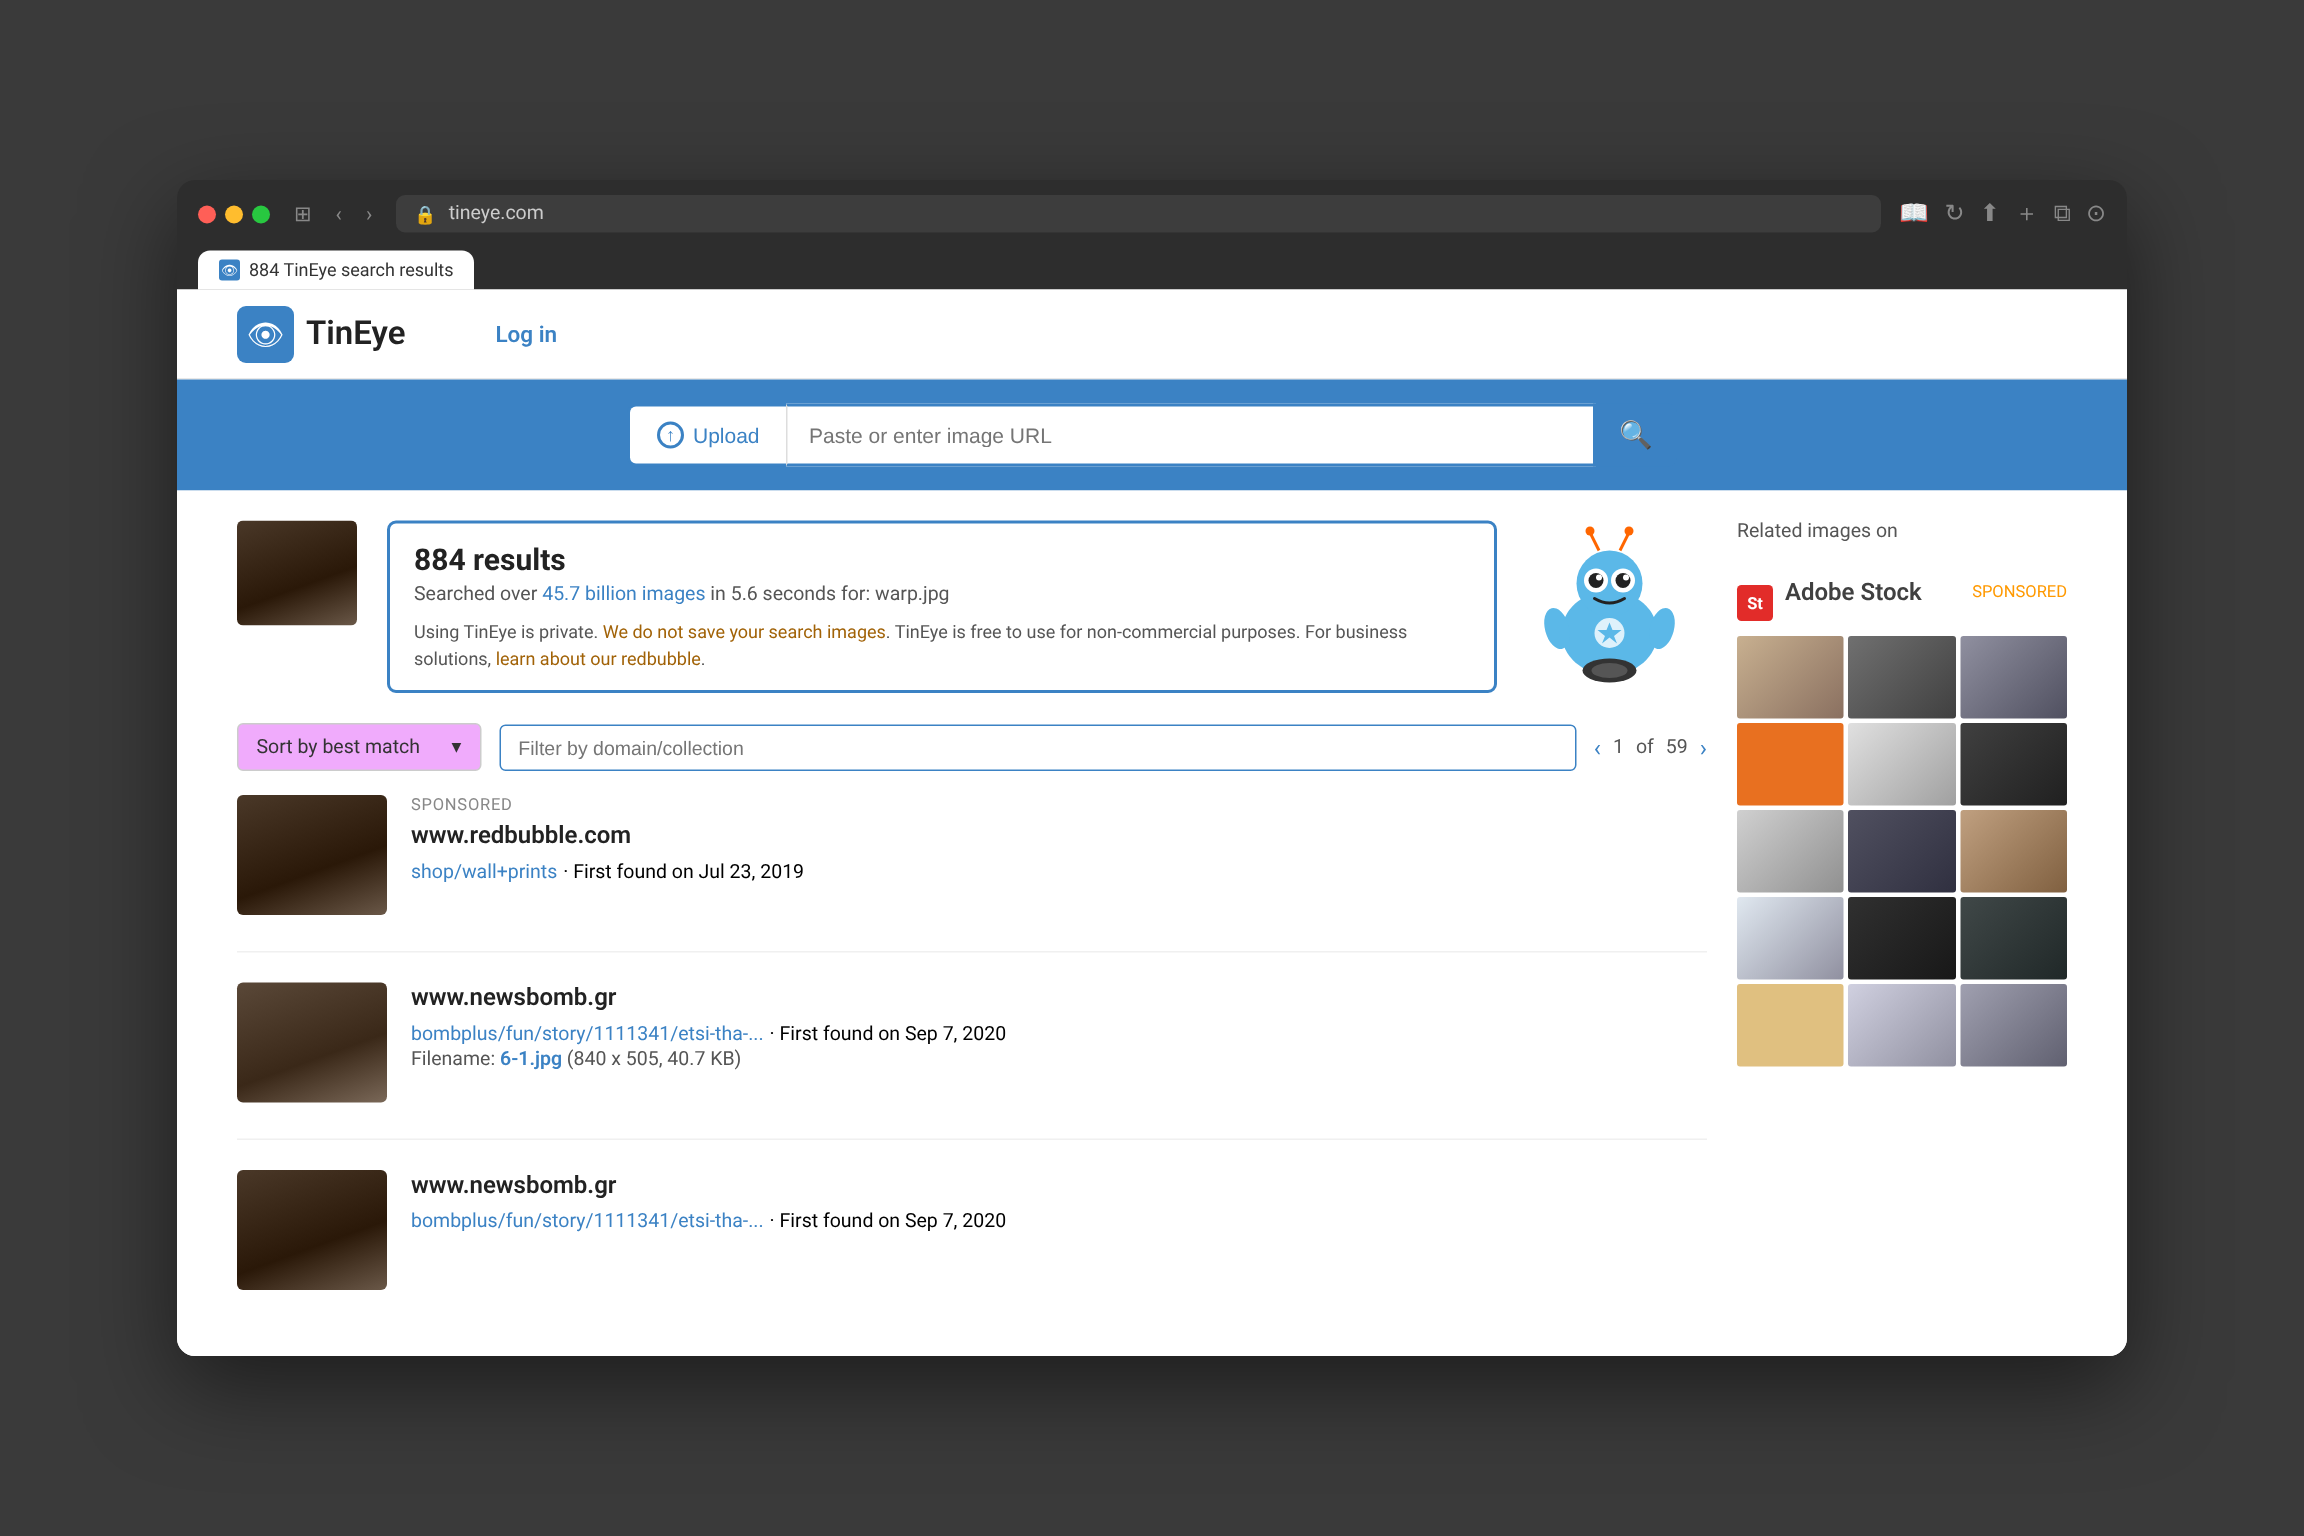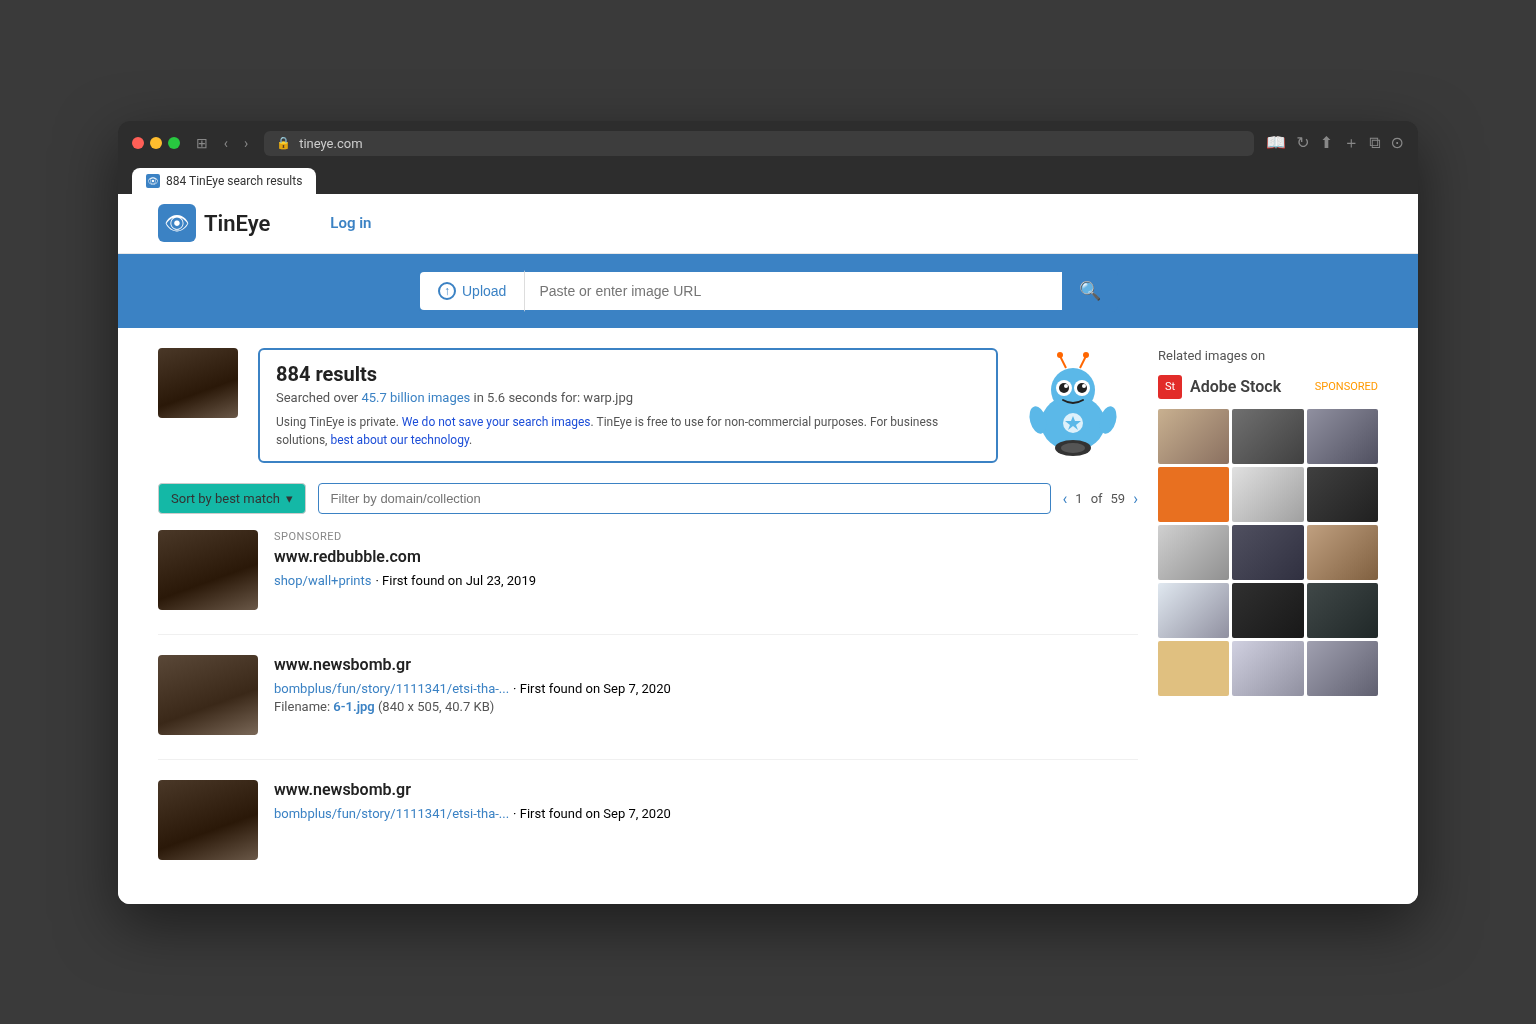--- a/index.html
+++ b/index.html
@@ -263,47 +263,47 @@
     }
     .results-meta .highlight {
       color: #3b82c4;
     }
     .results-note {
       font-size: 12px;
       color: #555;
       line-height: 1.5;
     }
     .results-note a {
-      color: #1d4ed8;
+      color: #a16207;
       text-decoration: none;
     }
     
     .mascot {
       width: 120px;
       flex-shrink: 0;
       position: relative;
     }
     
     .filter-bar {
       display: flex;
       align-items: center;
       gap: 12px;
       margin-bottom: 16px;
     }
     .sort-dropdown {
       display: flex;
       align-items: center;
-      gap: 6px;
+      gap: 21px;
       border: 1px solid #ccc;
       border-radius: 4px;
       padding: 7px 12px;
       font-size: 13px;
       color: #333;
       cursor: pointer;
-      background: #14b8a6;
+      background: #f0abfc;
     }
     .domain-filter {
       flex: 1;
       border: 1px solid #3b82c4;
       border-radius: 4px;
       padding: 7px 12px;
       font-size: 13px;
       color: #555;
     }
     .pagination {
@@ -387,21 +387,22 @@
     .adobe-icon {
       width: 24px;
       height: 24px;
       background: #e22c29;
       border-radius: 3px;
       display: flex;
       align-items: center;
       justify-content: center;
       color: white;
       font-size: 11px;
-      font-weight: normal;
+      font-weight: bold;
+      margin-top: 16px;
     }
     .adobe-text {
       font-size: 16px;
       font-weight: 600;
       color: #404040;
     }
     .sponsored-tag {
       font-size: 11px;
       color: #f90;
       margin-left: auto;
@@ -520,21 +521,21 @@
         <div class="results-summary-wrapper">
           <div class="query-thumb">
             <div class="query-thumb-img r-thumb-1"></div>
           </div>
           <div class="results-summary-box">
             <div class="results-count">884 results</div>
             <div class="results-meta">
               Searched over <span class="highlight">45.7 billion images</span> in 5.6 seconds for: warp.jpg
             </div>
             <div class="results-note">
-              Using TinEye is private. <a>We do not save your search images</a>. TinEye is free to use for non-commercial purposes. For business solutions, <a>best about our technology</a>.
+              Using TinEye is private. <a>We do not save your search images</a>. TinEye is free to use for non-commercial purposes. For business solutions, <a>learn about our redbubble</a>.
             </div>
           </div>
 
           <div class="mascot">
             <svg width="110" height="110" viewBox="0 0 110 110">
 
               <ellipse cx="55" cy="75" rx="32" ry="28" fill="#5bb8e8"></ellipse>
 
               <circle cx="55" cy="42" r="22" fill="#5bb8e8"></circle>
 

